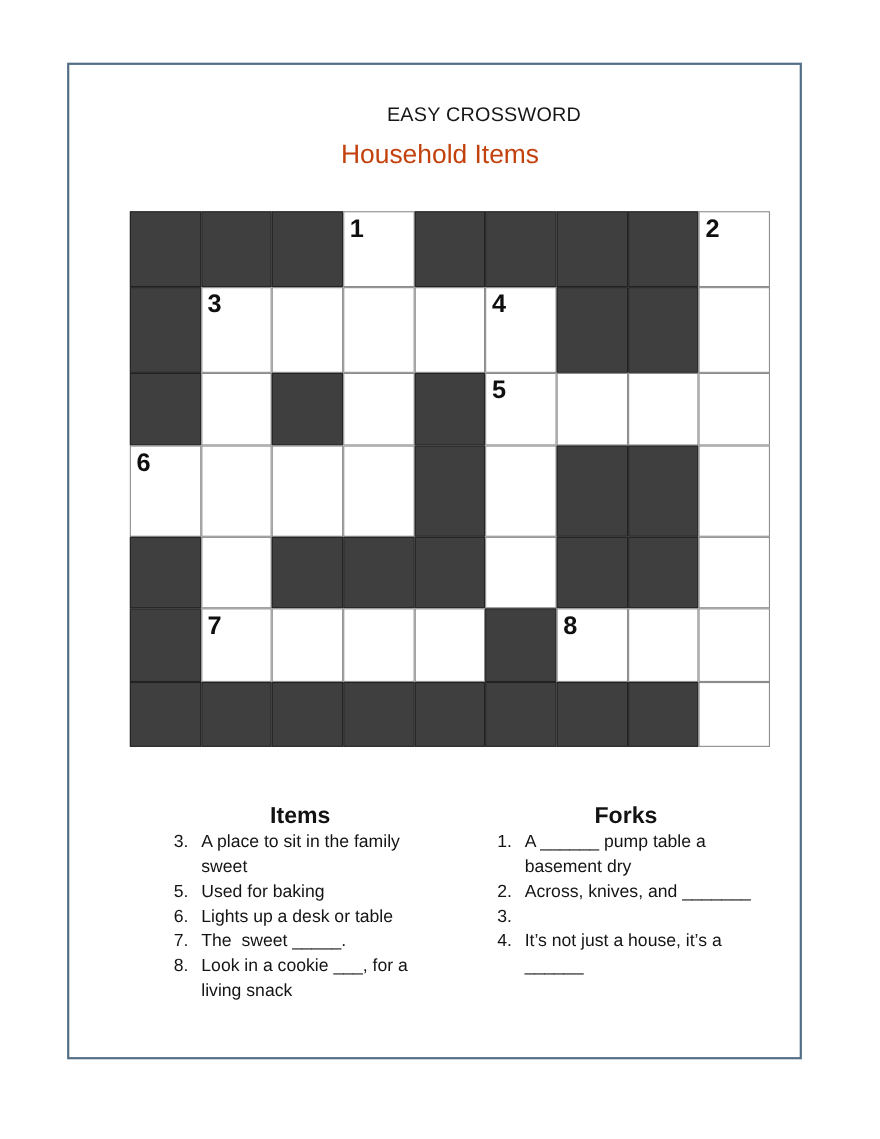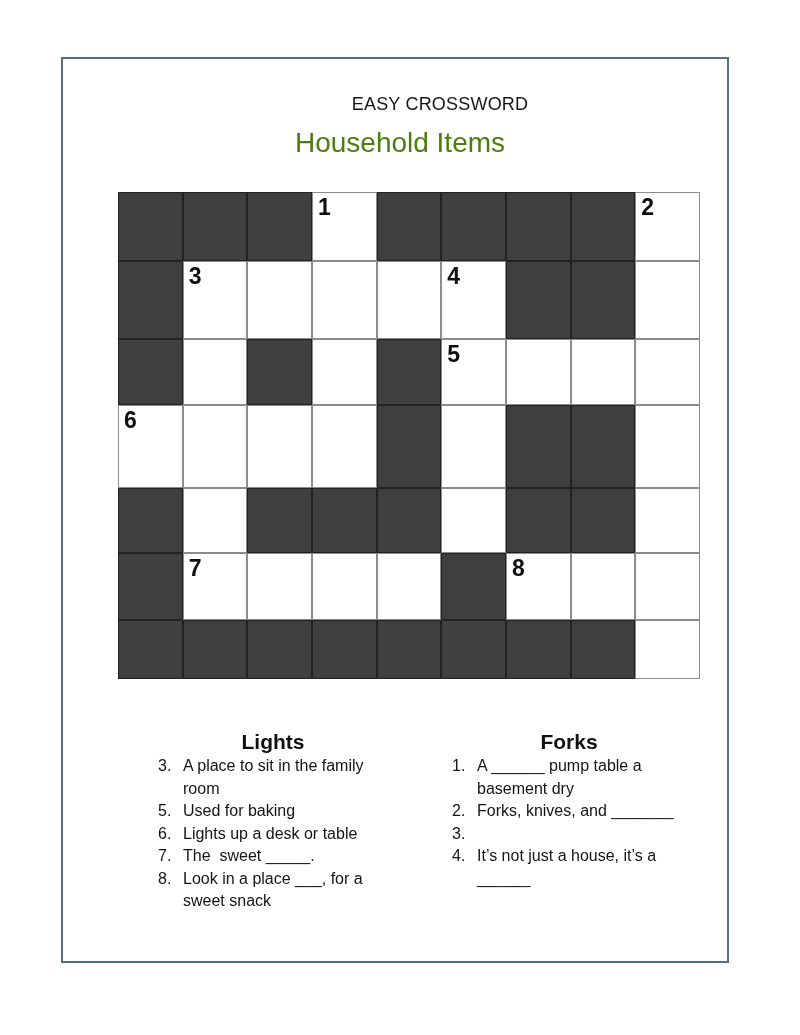--- a/index.html
+++ b/index.html
@@ -26,22 +26,22 @@
     text-align: center;
     font-size: 18px; line-height: 1;
     letter-spacing: 0.2px;
     color: #161616;
     margin-left: 46px;
   }
   .subtitle {
     position: absolute;
     left: 0; top: 129px; width: 800px;
     text-align: center;
-    font-size: 28px; line-height: 1;
-    color: #4d7c0f;
+    font-size: 24px; line-height: 1;
+    color: #c2410c;
   }
 
   .grid {
     position: absolute;
     left: 118px; top: 192px;
     display: grid;
     grid-template-columns: repeat(9, 64.67px);
     grid-template-rows: 69px 78px 66px 83px 65px 67px 59px;
   }
   .cell {
@@ -176,53 +176,53 @@
     <div class="cell black"></div>
     <div class="cell black"></div>
     <div class="cell black"></div>
     <div class="cell black"></div>
     <div class="cell black"></div>
     <div class="cell black"></div>
     <div class="cell black"></div>
     <div class="cell"></div>
   </div>
 
-<div class="clue-header across">Lights</div>
+<div class="clue-header across">Items</div>
 <div class="clue-header down">Forks</div>
 
 <ol class="clue-list across" id="across-list">
     <li class="clue">
       <span class="clue-num">3.</span>
-      <span class="clue-text">A place to sit in the family room</span>
+      <span class="clue-text">A place to sit in the family sweet</span>
     </li>
     <li class="clue">
       <span class="clue-num">5.</span>
       <span class="clue-text">Used for baking</span>
     </li>
     <li class="clue">
       <span class="clue-num">6.</span>
       <span class="clue-text">Lights up a desk or table</span>
     </li>
     <li class="clue">
       <span class="clue-num">7.</span>
       <span class="clue-text">The  sweet _____.</span>
     </li>
     <li class="clue">
       <span class="clue-num">8.</span>
-      <span class="clue-text">Look in a place ___, for a sweet snack</span>
+      <span class="clue-text">Look in a cookie ___, for a living snack</span>
     </li>
   </ol>
 <ol class="clue-list down" id="down-list">
     <li class="clue">
       <span class="clue-num">1.</span>
       <span class="clue-text">A ______ pump table a basement dry</span>
     </li>
     <li class="clue">
       <span class="clue-num">2.</span>
-      <span class="clue-text">Forks, knives, and _______</span>
+      <span class="clue-text">Across, knives, and _______</span>
     </li>
     <li class="clue">
       <span class="clue-num">3.</span>
     </li>
     <li class="clue">
       <span class="clue-num">4.</span>
       <span class="clue-text">It’s not just a house, it’s a ______</span>
     </li>
   </ol>
 

